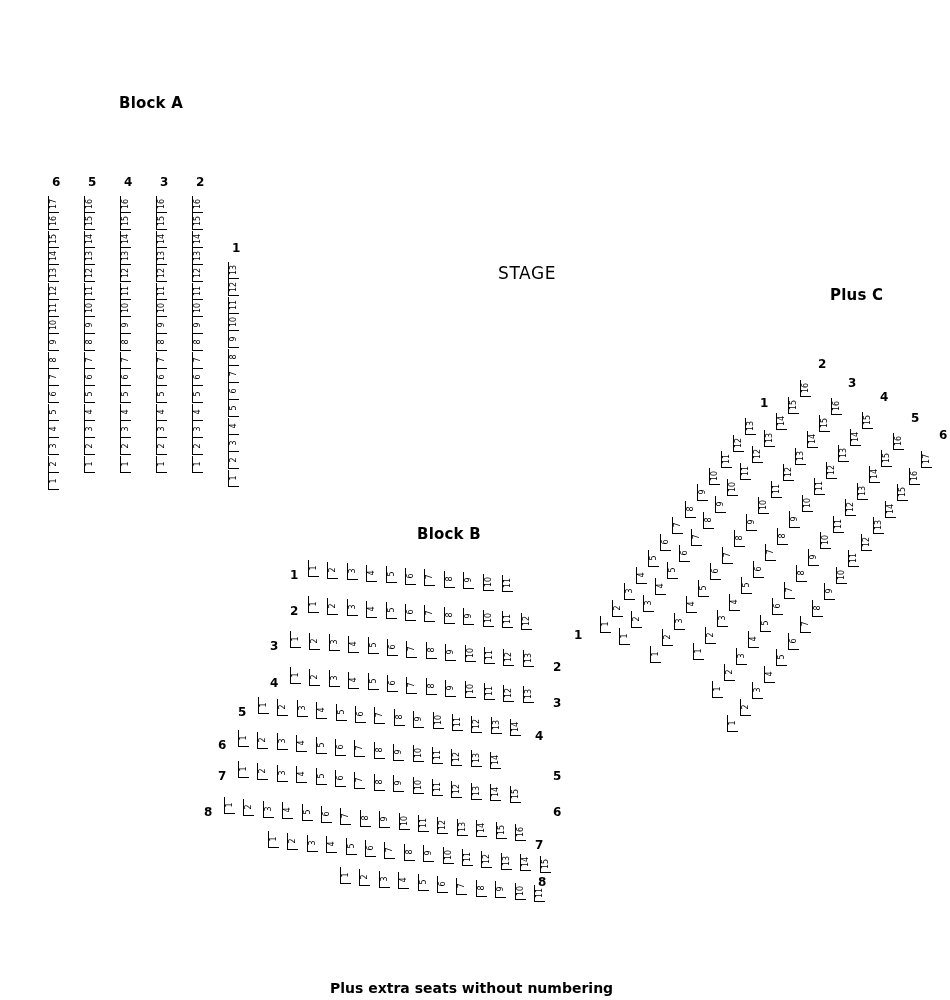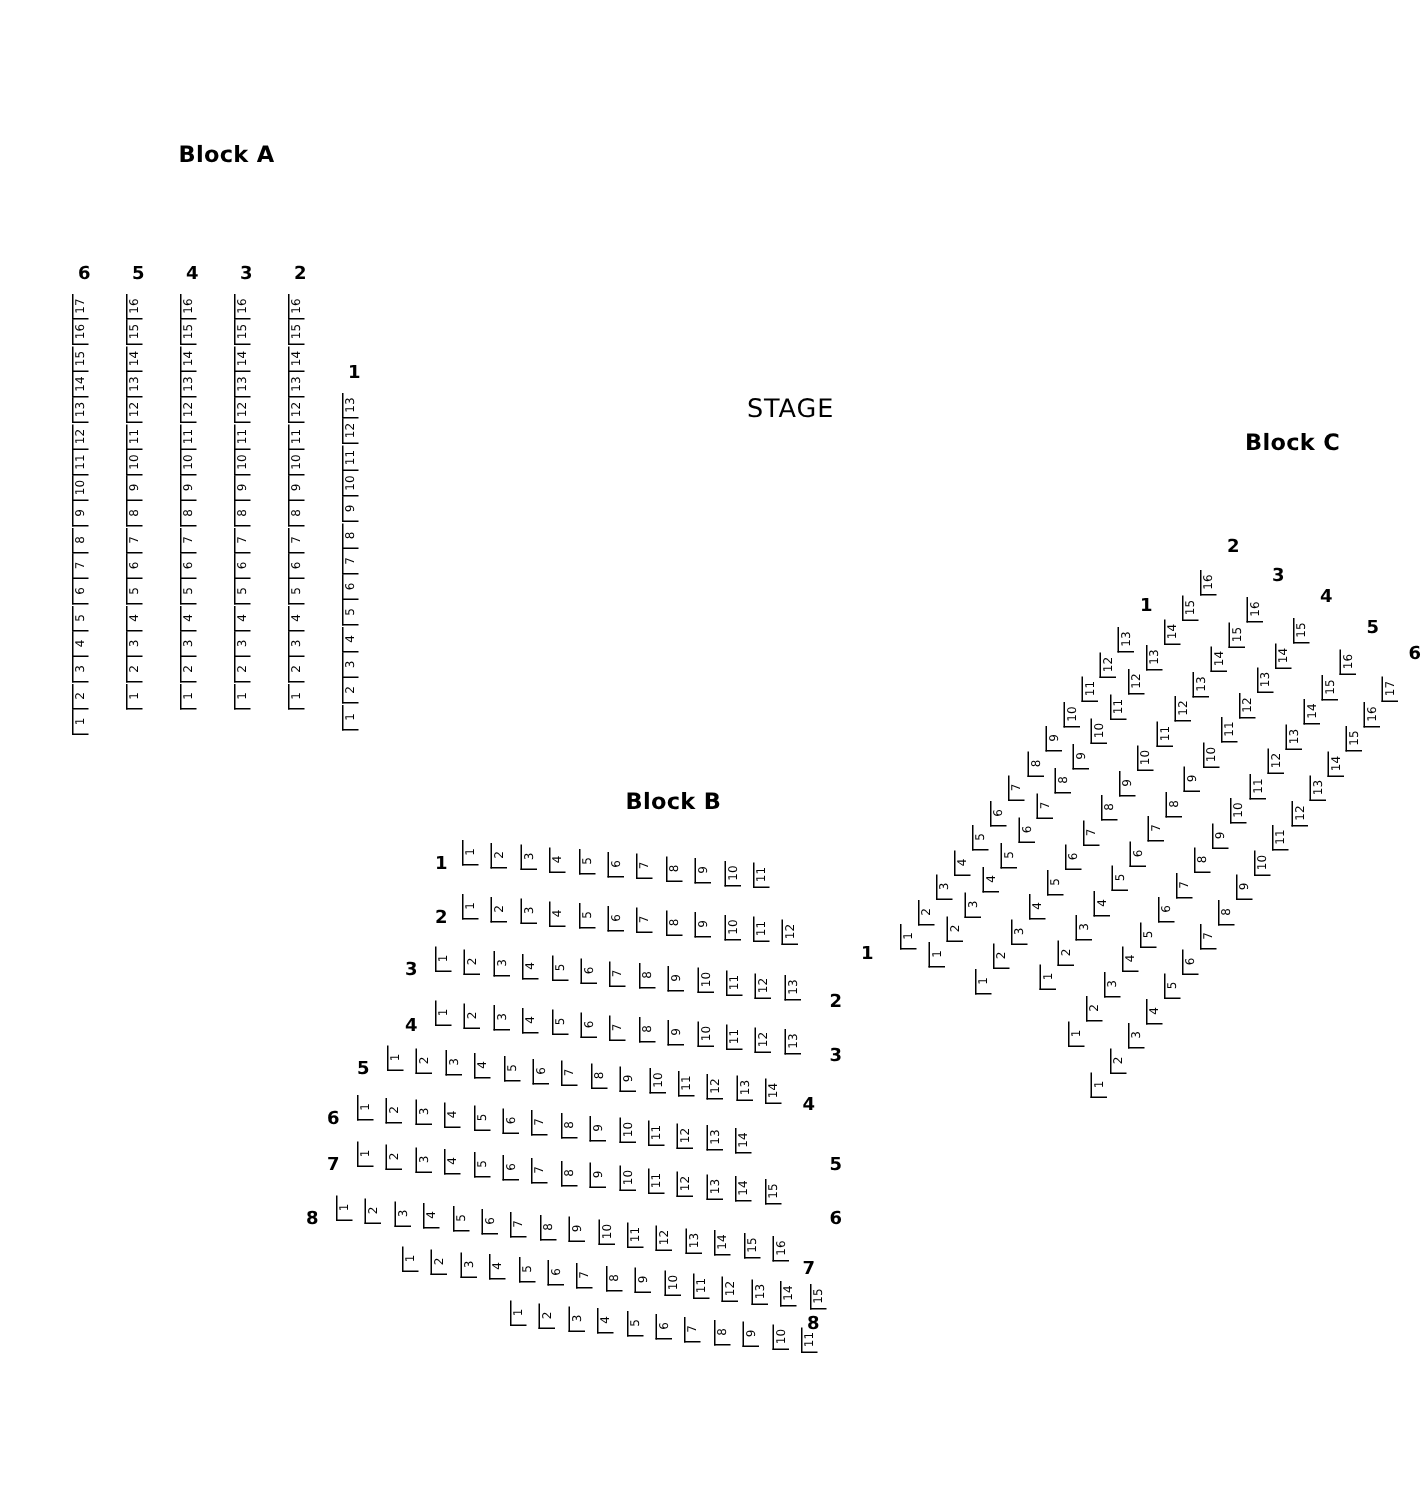--- a/index.html
+++ b/index.html
@@ -771,21 +771,21 @@
       </div>
       <div class="seat" style="left: 495.2px; top: 881.4px;">
         <span>9</span>
       </div>
       <div class="seat" style="left: 514.6px; top: 883.2px;">
         <span>10</span>
       </div>
       <div class="seat" style="left: 534px; top: 885px;">
         <span>11</span>
       </div>
-      <div class="block-label" style="left: 830px; top: 286px;">Block C</div>
+      <div class="block-label" style="left: 830px; top: 286px;">Plus C</div>
       <div class="row-label" style="left: 760px; top: 396px;">1</div>
       <div class="seat" style="left: 745px; top: 418px;">
         <span>13</span>
       </div>
       <div class="seat" style="left: 732.9px; top: 434.5px;">
         <span>12</span>
       </div>
       <div class="seat" style="left: 720.8px; top: 451px;">
         <span>11</span>
       </div>
@@ -1059,14 +1059,15 @@
         <span>3</span>
       </div>
       <div class="seat" style="left: 739.5px; top: 698.5px;">
         <span>2</span>
       </div>
       <div class="seat" style="left: 727.4px; top: 715px;">
         <span>1</span>
       </div>
     </div>
 
+  <div class="footnote" style="left: 330px; top: 980px;">Plus extra seats without numbering</div>
 
 </div>
 
 </body></html>

